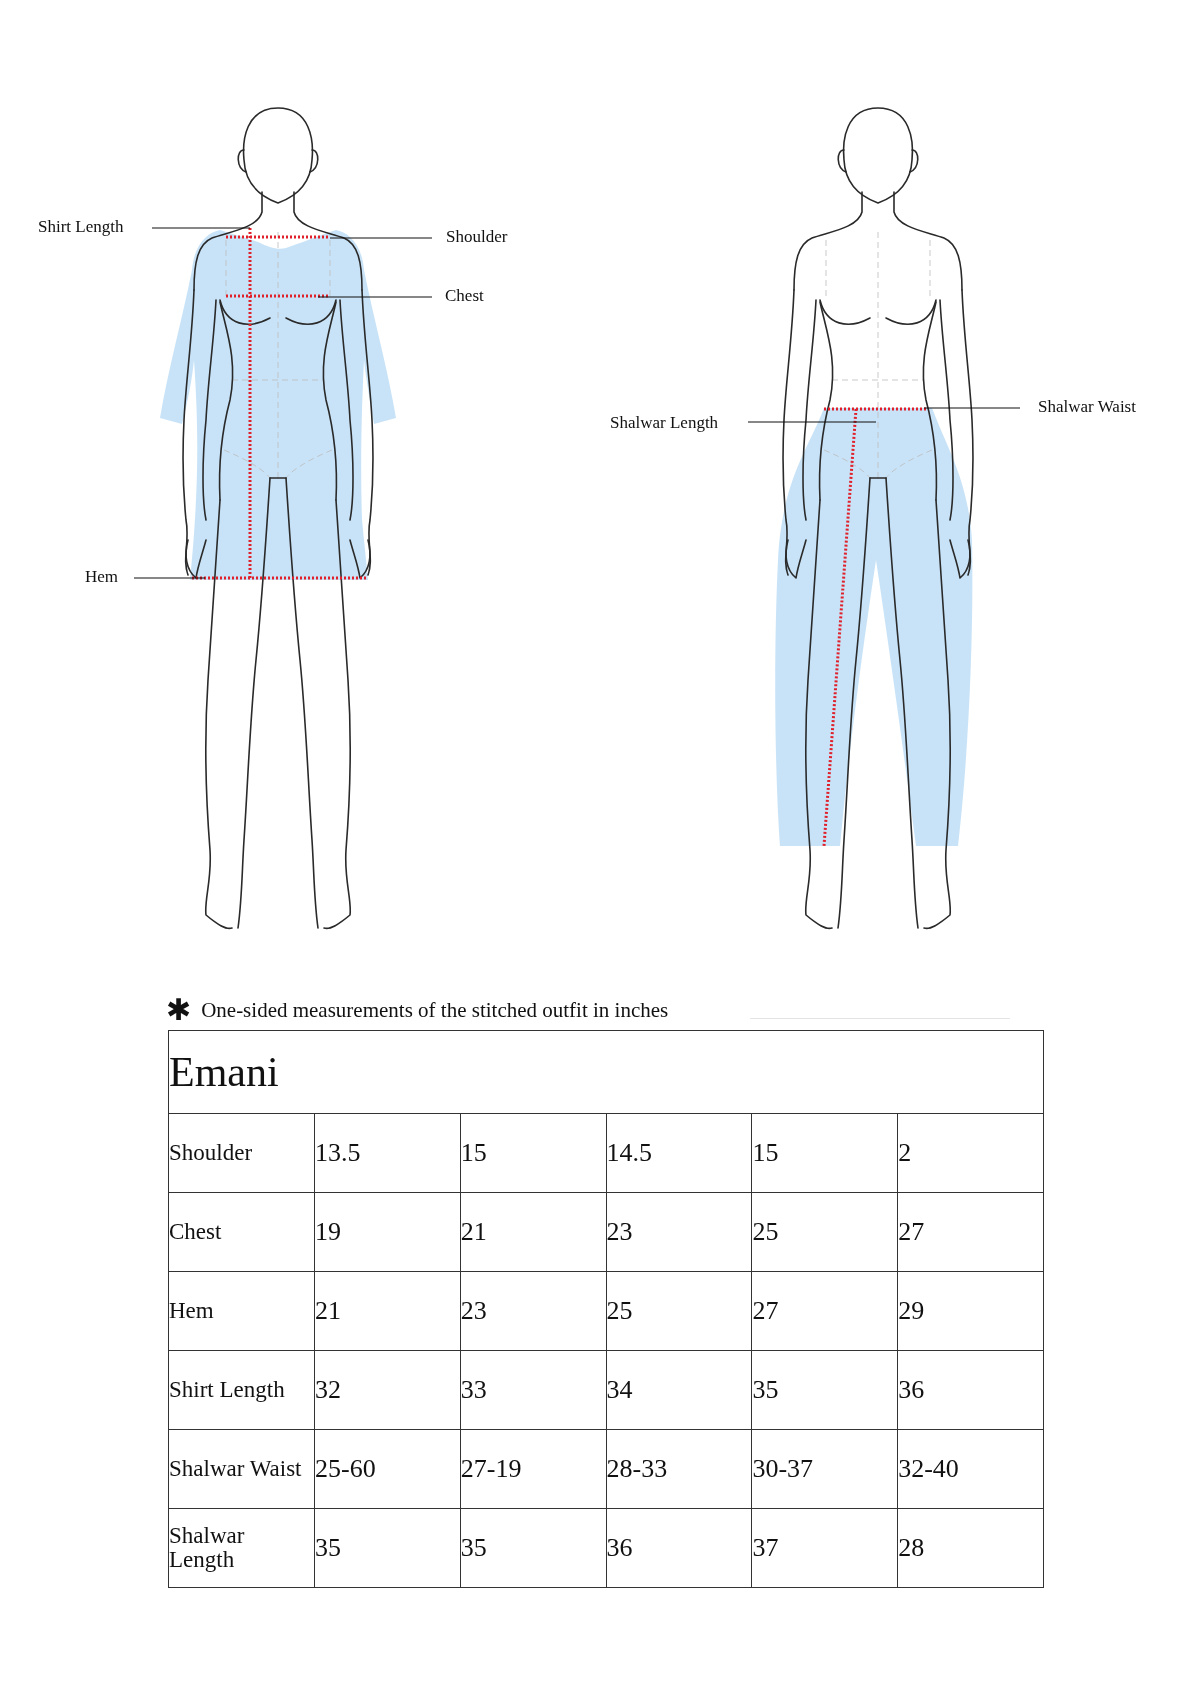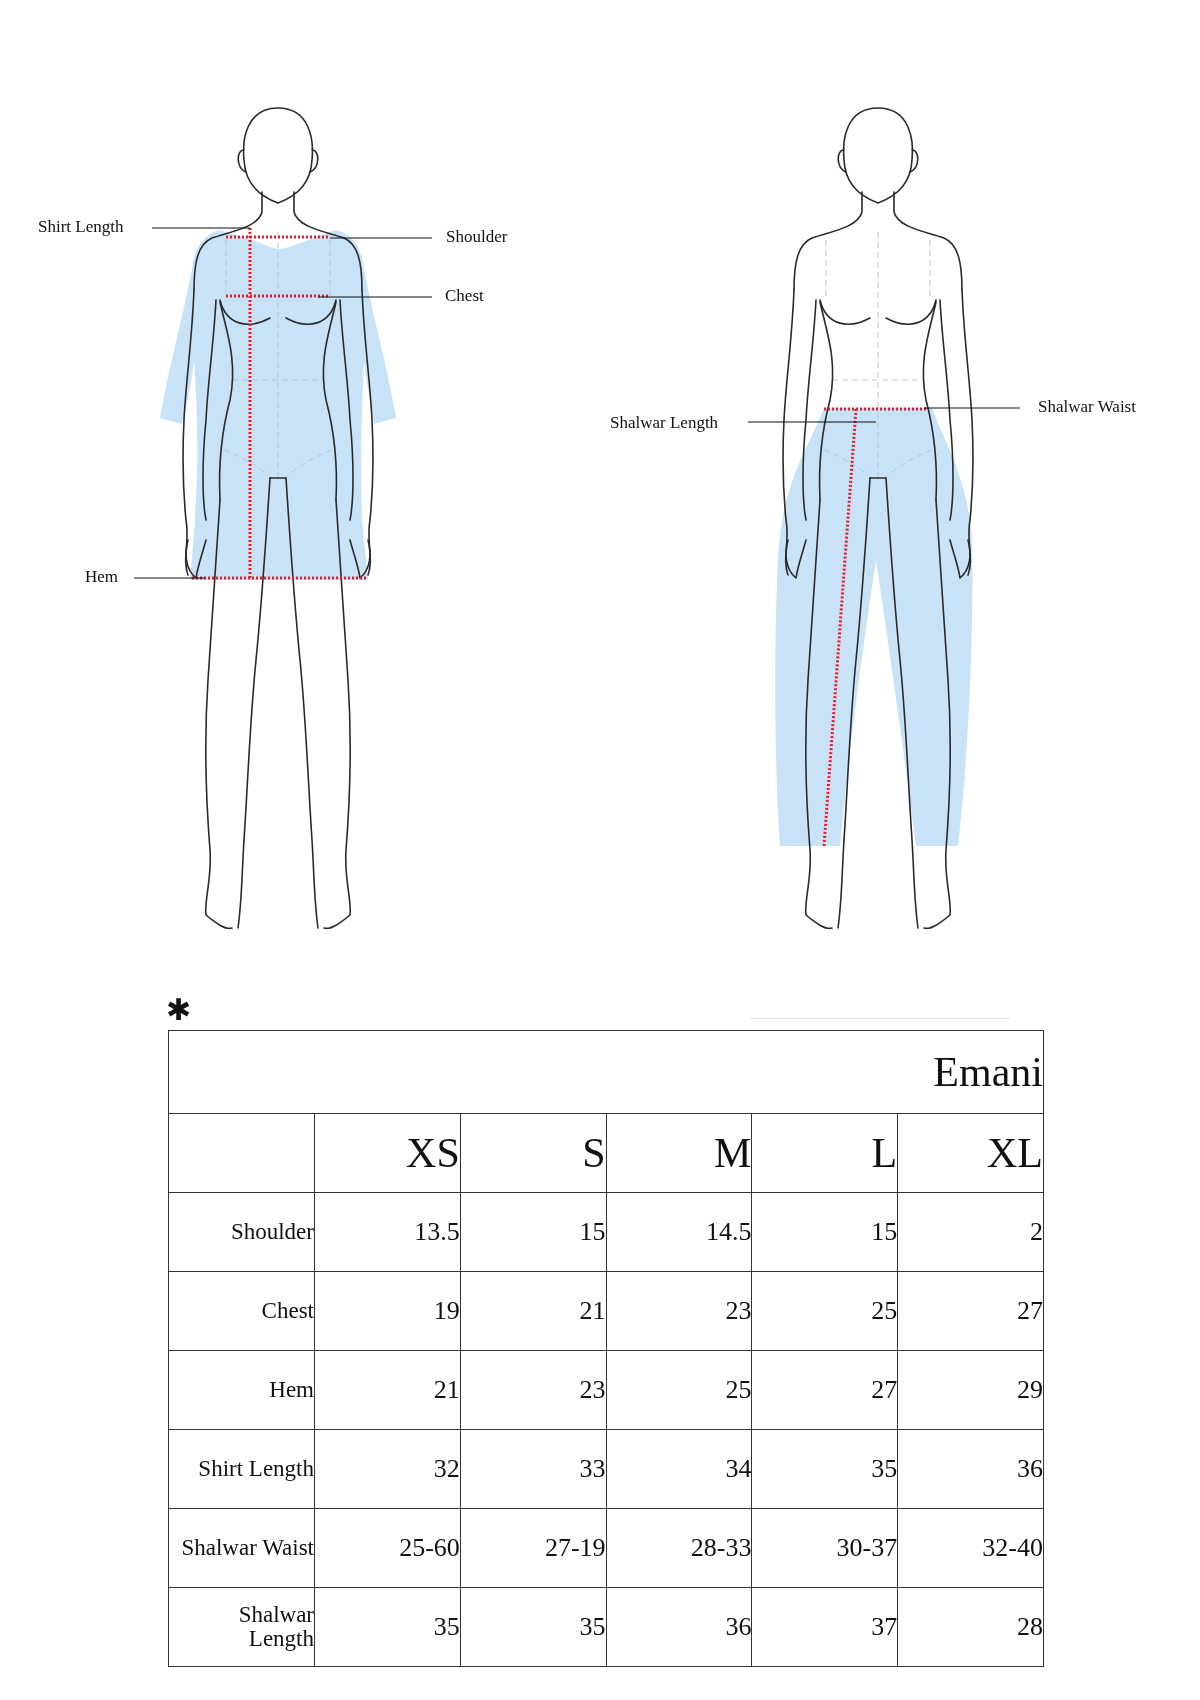--- a/index.html
+++ b/index.html
@@ -5,21 +5,21 @@
   html, body { margin: 0; padding: 0; background: #ffffff; }
   body { width: 1200px; height: 1700px; position: relative; overflow: hidden;
          font-family: "Liberation Serif", "DejaVu Serif", serif; color: #111; }
   .figures { position: absolute; left: 0; top: 0; width: 1200px; height: 980px; }
   .lbl { position: absolute; font-size: 17px; white-space: nowrap; color: #111; }
   .note { position: absolute; left: 166px; top: 995px; font-size: 21px; display: flex; align-items: center; }
   .note .star { font-size: 30px; margin-right: 10px; line-height: 1; font-family: "DejaVu Sans", sans-serif; }
   .note-rule { position: absolute; left: 750px; top: 1018px; width: 260px; height: 1px; background: #e4e4e4; }
   table.size { position: absolute; left: 168px; top: 1030px; width: 876px; border-collapse: collapse;
                table-layout: fixed; }
-  table.size td, table.size th { border: 1.5px solid #333; text-align: right; vertical-align: middle;
+  table.size td, table.size th { border: 1.5px solid #333; text-align: left; vertical-align: middle;
                font-weight: normal; padding: 0; }
   .brand-cell { height: 82px; font-size: 42px; }
   .head-row td { height: 78px; font-size: 42px; }
   .data-row td { height: 78px; font-size: 26px; }
   .data-row td.rowlbl { font-size: 23px; line-height: 24px; }
   col.c0 { width: 146px; }
 </style>
 </head>
 <body>
 
@@ -105,43 +105,36 @@
   <span class="lbl" style="left:38px;top:217px;">Shirt Length</span>
   <span class="lbl" style="left:446px;top:227px;">Shoulder</span>
   <span class="lbl" style="left:445px;top:286px;">Chest</span>
   <span class="lbl" style="left:85px;top:567px;">Hem</span>
   <span class="lbl" style="left:1038px;top:397px;">Shalwar Waist</span>
   <span class="lbl" style="left:610px;top:413px;">Shalwar Length</span>
 </div>
 
 <div class="note">
   <span class="star">✱</span>
+  <span>One-sided measurements of the stitched outfit in inches</span>
 </div>
 <div class="note-rule"></div>
 
 <table class="size">
   <colgroup>
       <col class="c0">
       <col>
       <col>
       <col>
       <col>
       <col>
     </colgroup>
   <tbody>
       <tr>
     <td colspan="6" class="brand-cell">Emani</td>
-  </tr>
-  <tr class="head-row">
-    <td></td>
-    <td>XS</td>
-    <td>S</td>
-    <td>M</td>
-    <td>L</td>
-    <td>XL</td>
   </tr>
   <tr class="data-row">
     <td class="rowlbl">Shoulder</td>
     <td>13.5</td>
     <td>15</td>
     <td>14.5</td>
     <td>15</td>
     <td>2</td>
   </tr>
   <tr class="data-row">

